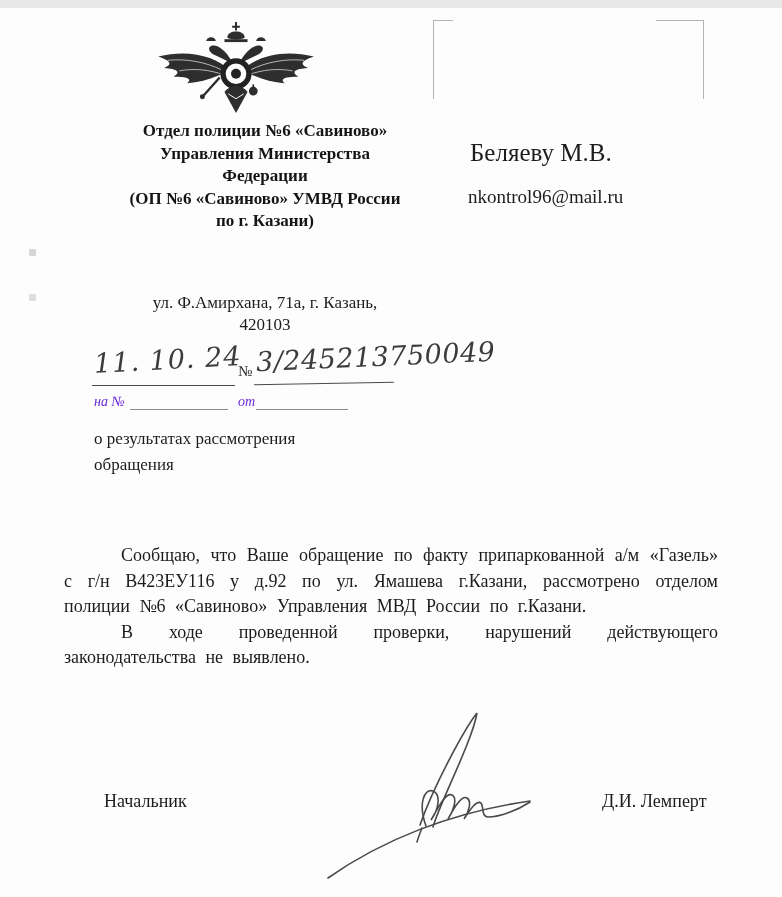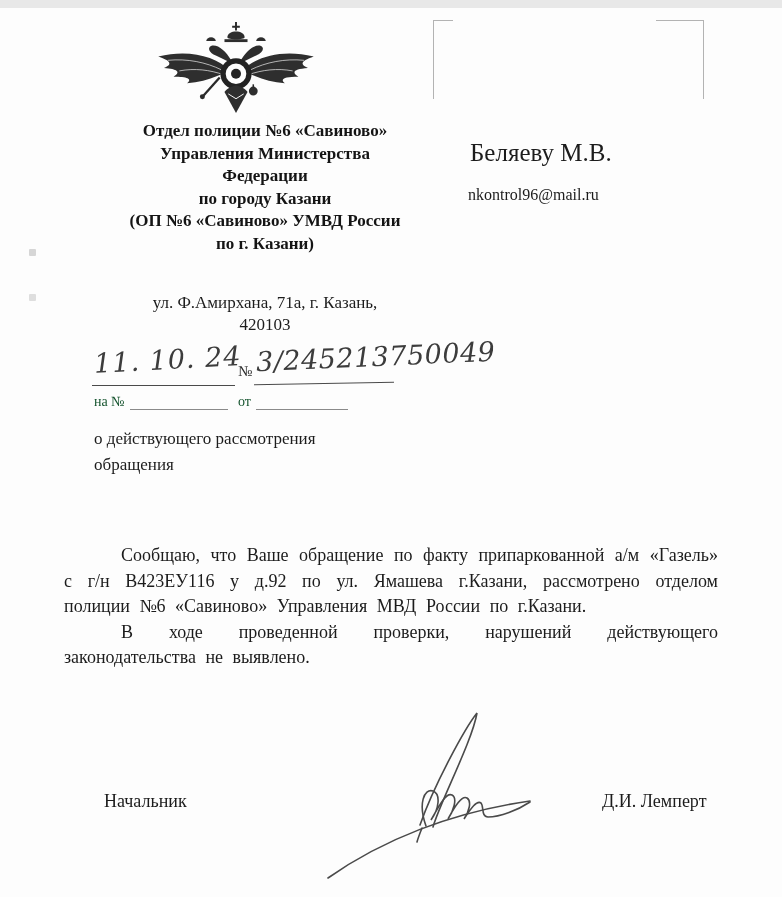--- a/index.html
+++ b/index.html
@@ -20,30 +20,30 @@
     border-top:1px solid #b3b3b3;border-right:1px solid #b3b3b3;}
   
   .emblem{left:152px;top:12px;width:168px;height:96px;}
   
   .org-block{left:88px;top:112px;width:354px;text-align:center;
     font-weight:bold;font-size:17px;line-height:22.5px;color:#141414;}
   .addr-block{left:88px;top:284px;width:354px;text-align:center;
     font-size:17px;line-height:22px;}
   
   .recipient-name{left:470px;top:131px;font-size:25px;}
-  .recipient-email{left:468px;top:178px;font-size:16px;}
+  .recipient-email{left:468px;top:178px;font-size:19px;}
   
   .handwrite{font-family:"DejaVu Serif",serif;font-style:italic;color:#3c3c3c;}
   .hw-date{left:94px;top:336px;font-size:27px;transform:rotate(-3deg);letter-spacing:1px;}
   .hw-no-symbol{left:238px;top:355px;font-size:15px;color:#2a2a2a;font-style:normal;}
   .hw-number{left:256px;top:333px;font-size:27px;transform:rotate(-2.5deg);letter-spacing:0.5px;}
   .rule{position:absolute;height:1px;background:#4a4a4a;}
   .rule-date{left:92px;top:377px;width:143px;}
   .rule-number{left:254px;top:375px;width:140px;transform:rotate(-1deg);}
-  .ref-small{font-size:14px;color:#14532d;}
+  .ref-small{font-size:14px;color:#6d28d9;font-style:italic;}
   .ref-na{left:94px;top:386px;}
   .ref-ot{left:238px;top:386px;}
   .rule-na{left:130px;top:401px;width:98px;background:#8a8a8a;}
   .rule-ot{left:256px;top:401px;width:92px;background:#8a8a8a;}
   
   .subject{left:94px;top:418px;width:320px;font-size:17px;line-height:26px;}
   
   .body-text{left:64px;top:535px;width:654px;font-size:18px;line-height:25.5px;
     text-align:justify;word-spacing:5px;}
   .body-text p{margin:0;text-indent:57px;}
@@ -97,21 +97,20 @@
     <circle cx="85" cy="56" r="5.2" fill="#222222"></circle>
 
     <path d="M85,68 C92,70 96,73 97,75 L85,97 L73,75 C74,73 78,70 85,68 Z" fill="#2e2e2e"></path>
     <path d="M77,77 L85,82 L93,77" stroke="#fdfdfd" stroke-width="1" fill="none"></path>
   </svg>
 
   <div class="abs org-block">
     <div>Отдел полиции №6 «Савиново»</div>
     <div>Управления Министерства</div>
     <div>Федерации</div>
-    <div>по городу Казани</div>
     <div>(ОП №6 «Савиново» УМВД России</div>
     <div>по г. Казани)</div>
   </div>
 
   <div class="abs addr-block">
     <div>ул. Ф.Амирхана, 71а, г. Казань,</div>
     <div>420103</div>
   </div>
 
   <div class="abs recipient-name">Беляеву М.В.</div>
@@ -122,21 +121,21 @@
   <div class="abs handwrite hw-number">3/245213750049</div>
   <div class="rule rule-date"></div>
   <div class="rule rule-number"></div>
 
   <div class="abs ref-small ref-na">на №</div>
   <div class="abs ref-small ref-ot">от</div>
   <div class="rule rule-na"></div>
   <div class="rule rule-ot"></div>
 
   <div class="abs subject">
-    <div>о действующего рассмотрения</div>
+    <div>о результатах рассмотрения</div>
     <div>обращения</div>
   </div>
 
   <div class="abs body-text">
     <p>Сообщаю, что Ваше обращение по факту припаркованной а/м «Газель»  с г/н В423ЕУ116 у д.92 по ул. Ямашева г.Казани, рассмотрено отделом полиции №6 «Савиново» Управления МВД России по г.Казани.</p>
     <p>В ходе проведенной проверки, нарушений действующего законодательства не выявлено.</p>
   </div>
 
   <div class="abs sign-title">Начальник</div>
 

